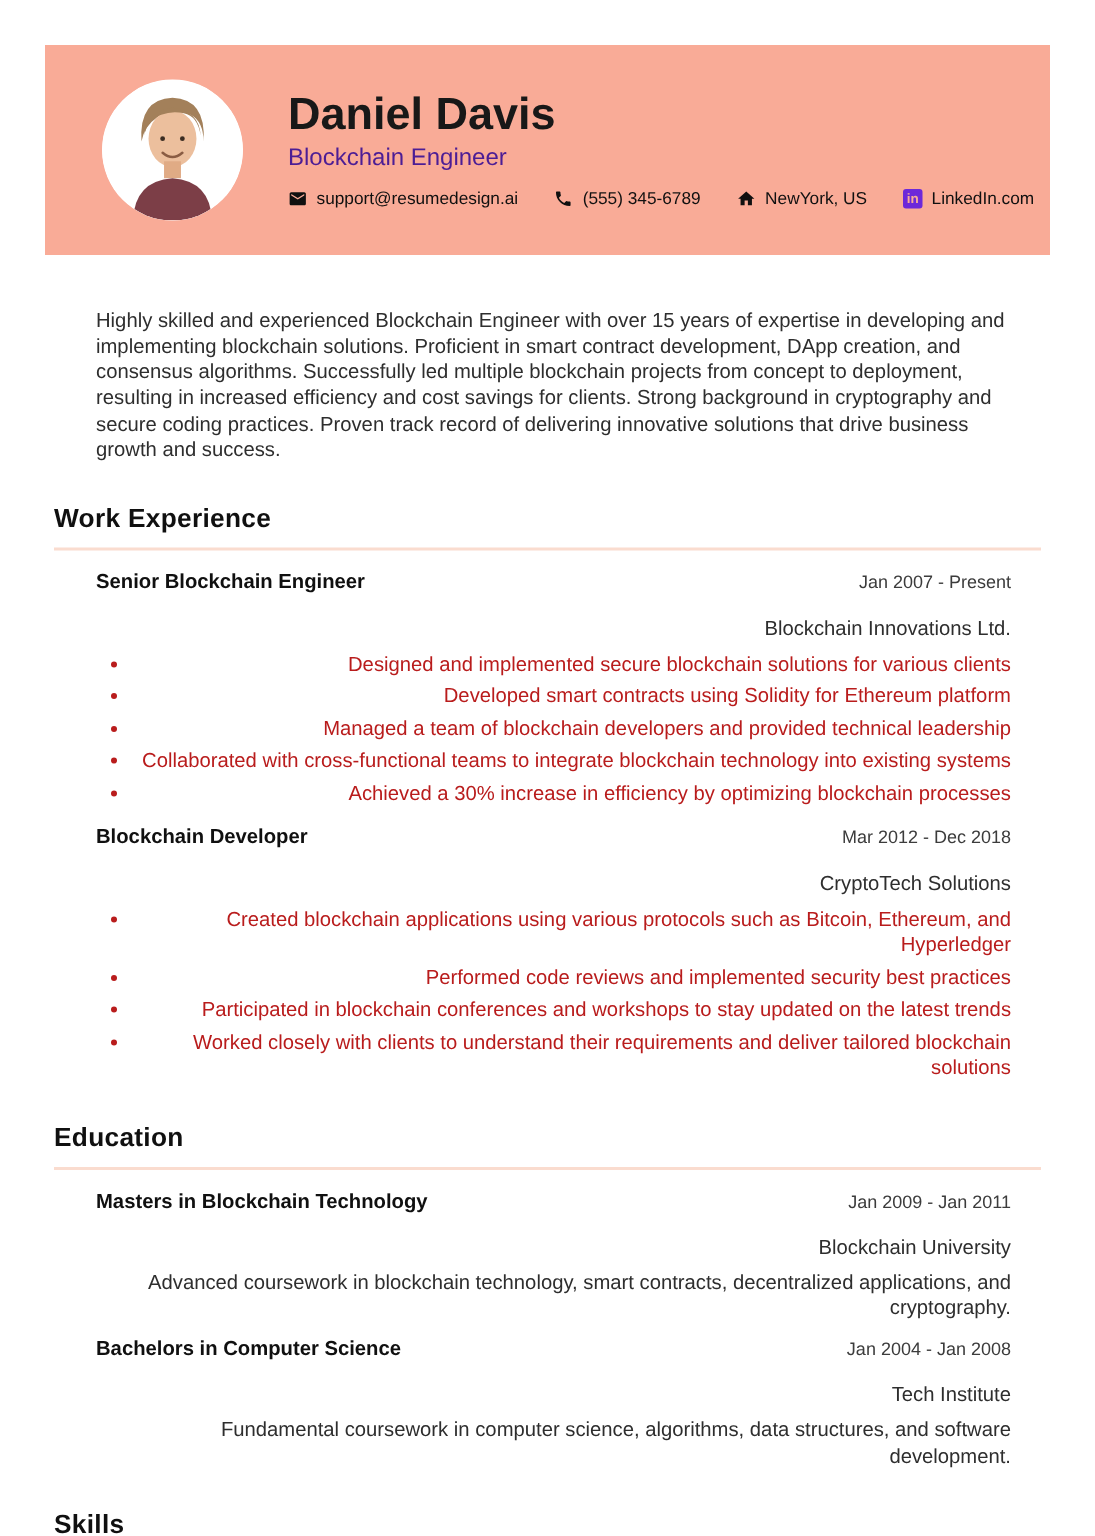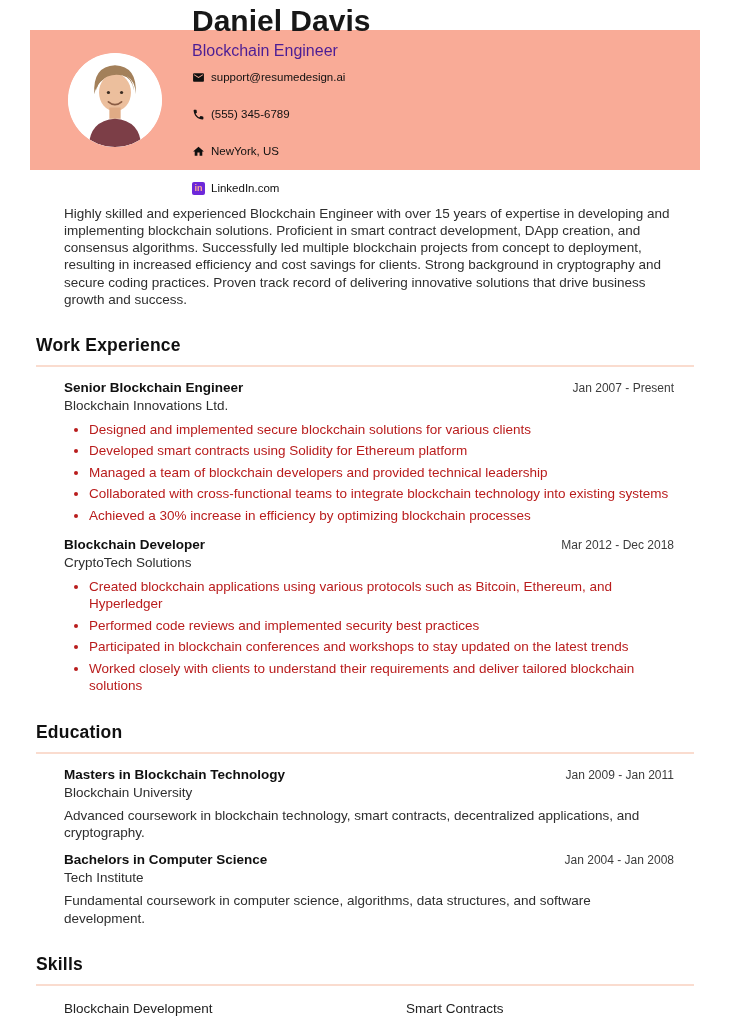--- a/index.html
+++ b/index.html
@@ -17,43 +17,43 @@
   .photo-wrap {
     width:94px; height:94px; border-radius:50%; overflow:hidden;
     background:var(--photo-bg,#ffffff); flex:none;
   }
   .photo-wrap svg { display:block; width:100%; height:100%; }
   .header-text { margin-left:30px; }
   .name { font-size:30px; font-weight:bold; color:#181818; line-height:1.05; }
   .role { font-size:16px; color:#4c1d95; margin-top:5px; }
   .contact-row {
     display:flex; align-items:flex-start; gap:24px; margin-top:11px;
-    font-size:11.5px; color:#101010; white-space:nowrap;flex-direction:column;
+    font-size:11.5px; color:#101010; white-space:nowrap;
   }
   .contact-item { display:flex; align-items:center; gap:6px; }
   .cicon { width:13px; height:13px; flex:none; }
   .cicon svg { width:13px; height:13px; fill:#101010; display:block; }
   .li-badge {
     width:13px; height:13px; background:#6d28d9; border-radius:2px;
     color:var(--header-bg,#f9ab97); font-size:9px; font-weight:bold;
     display:flex; align-items:center; justify-content:center; line-height:1;
   }
   
   .content { margin:0 36px; }
   .summary {
     margin:35px 20px 0 28px; font-size:13.5px; line-height:1.27; color:#2e2e2e;
   }
   .section { margin-top:27px; }
   .section-title { font-size:17.5px; font-weight:bold; color:#101010; letter-spacing:0.2px; }
   .section-rule { border:none; border-top:2px solid var(--divider,#fadccf); margin-top:9px; }
-  .entry { padding:13px 20px 0 28px; }
+  .entry { padding:13px 20px 0 28px;text-align:right; }
   .entry-head { display:flex; justify-content:space-between; align-items:baseline; }
   .entry-title { font-size:13.5px; font-weight:bold; color:#101010; }
   .entry-dates { font-size:12px; color:#3c3c3c; }
-  .entry-sub { font-size:13.5px; color:#2e2e2e; margin-top:3px; }
+  .entry-sub { font-size:13.5px; color:#2e2e2e; margin-top:16px; }
   ul.bullets { margin:8px 0 2px 0; padding-left:25px; }
   ul.bullets li { font-size:13.5px; color:#b91c1c; line-height:1.3; margin-bottom:4px; }
   .edu-desc { font-size:13.5px; color:#2e2e2e; line-height:1.3; margin-top:7px; }
   
   .skills-grid {
     margin:15px 20px 0 28px; display:grid;
     grid-template-columns:1fr 1fr; column-gap:74px;
   }
   .skill { margin-bottom:13px; }
   .skill-name { font-size:13.5px; color:#222222; margin-bottom:9px; }

